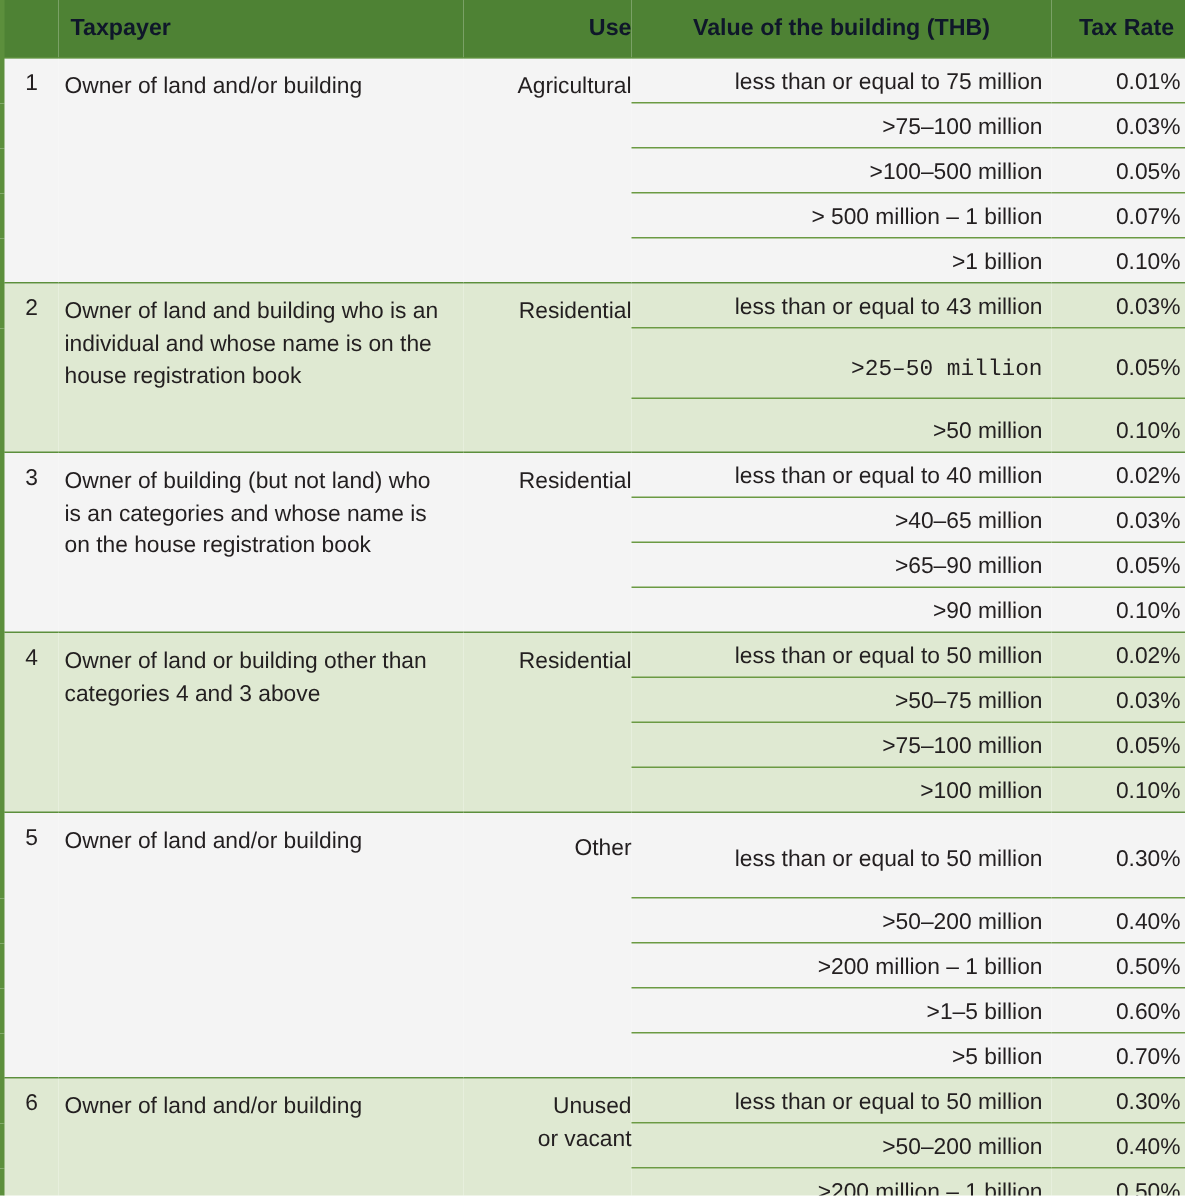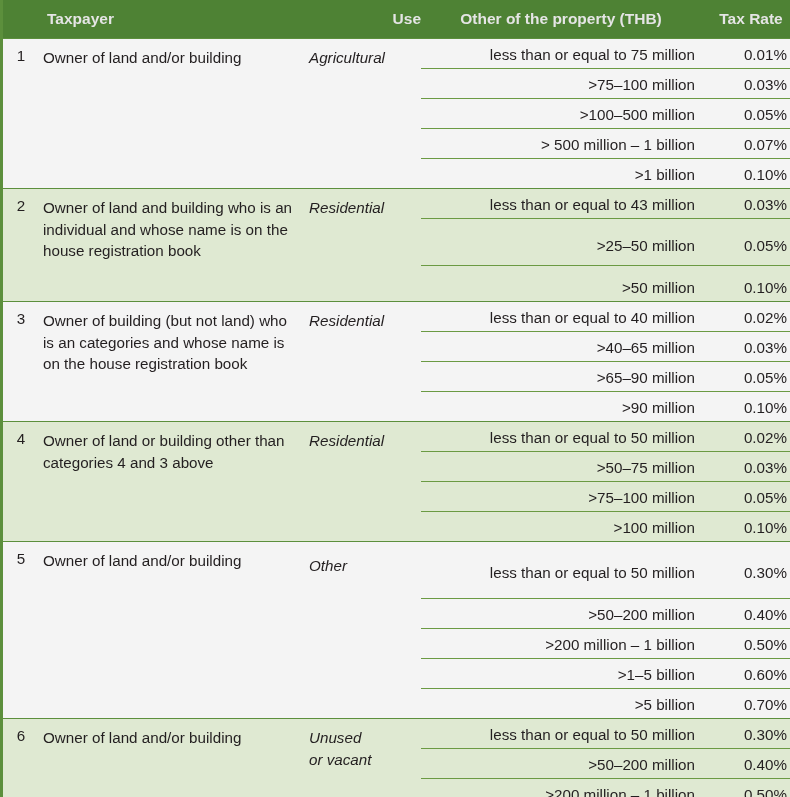--- a/index.html
+++ b/index.html
@@ -29,21 +29,21 @@
     border-left: 3px solid #5c8f3c;
     border-right: 3px solid #5c8f3c;
     border-bottom: 7px solid #4f8233;
   }
 
   
   thead tr {
     background: #4e8234;
   }
   thead th {
-    color: #e5e5e5;
+    color: #0f172a;
     font-weight: bold;
     font-size: 15.5px;
     padding: 0;
     height: 38px;
     line-height: 38px;
     vertical-align: middle;
     white-space: nowrap;
     border: none;
   }
   th.h-num   { width: 36px; }
@@ -82,24 +82,23 @@
     text-align: center;
     padding-top: 8px;
   }
   td.c-payer {
     width: 262px;
     padding: 8px 10px 4px 4px;
     line-height: 1.43;
   }
   td.c-use {
     width: 112px;
-    text-align: left;
+    text-align: right;
     padding-top: 8px;
     line-height: 1.43;
-    font-style: italic;
   }
   td.c-value {
     width: 280px;
     padding: 7px 6px 5px 11px;
     text-align: right;
     white-space: nowrap;
   }
   td.c-rate {
     width: 100px;
     padding: 7px 14px 5px 6px;
@@ -112,21 +111,21 @@
 </head>
 <body>
 
 <div id="tax-table-wrap">
   <table class="tax-table">
     <thead>
       <tr>
         <th class="h-num"></th>
         <th class="h-payer">Taxpayer</th>
         <th class="h-use">Use</th>
-        <th class="h-value">Other of the property (THB)</th>
+        <th class="h-value">Value of the building (THB)</th>
         <th class="h-rate">Tax Rate</th>
       </tr>
     </thead>
     <tbody id="table-body">
         <tr class="g-light group-start" style="height: 25px;">
           <td class="c-num" rowspan="5">1</td>
           <td class="c-payer" rowspan="5">Owner of land and/or building</td>
           <td class="c-use" rowspan="5">Agricultural</td>
           <td class="c-value">less than or equal to 75 million</td>
           <td class="c-rate">0.01%</td>
@@ -148,21 +147,21 @@
           <td class="c-rate">0.10%</td>
         </tr>
         <tr class="g-green group-start" style="height: 27px;">
           <td class="c-num" rowspan="3">2</td>
           <td class="c-payer" rowspan="3">Owner of land and building who is an individual and whose name is on the house registration book</td>
           <td class="c-use" rowspan="3">Residential</td>
           <td class="c-value">less than or equal to 43 million</td>
           <td class="c-rate">0.03%</td>
         </tr>
         <tr class="g-green sub" style="height: 47px;">
-          <td class="c-value" style="padding-top: 18px;">&gt;25–50 million</td>
+          <td class="c-value" style="padding-top: 18px; font-family: Liberation Mono, monospace;">&gt;25–50 million</td>
           <td class="c-rate" style="padding-top: 18px;">0.05%</td>
         </tr>
         <tr class="g-green sub" style="height: 35px;">
           <td class="c-value" style="padding-top: 13px;">&gt;50 million</td>
           <td class="c-rate" style="padding-top: 13px;">0.10%</td>
         </tr>
         <tr class="g-light group-start" style="height: 24px;">
           <td class="c-num" rowspan="4">3</td>
           <td class="c-payer" rowspan="4">Owner of building (but not land) who is an categories and whose name is on the house registration book</td>
           <td class="c-use" rowspan="4">Residential</td>

